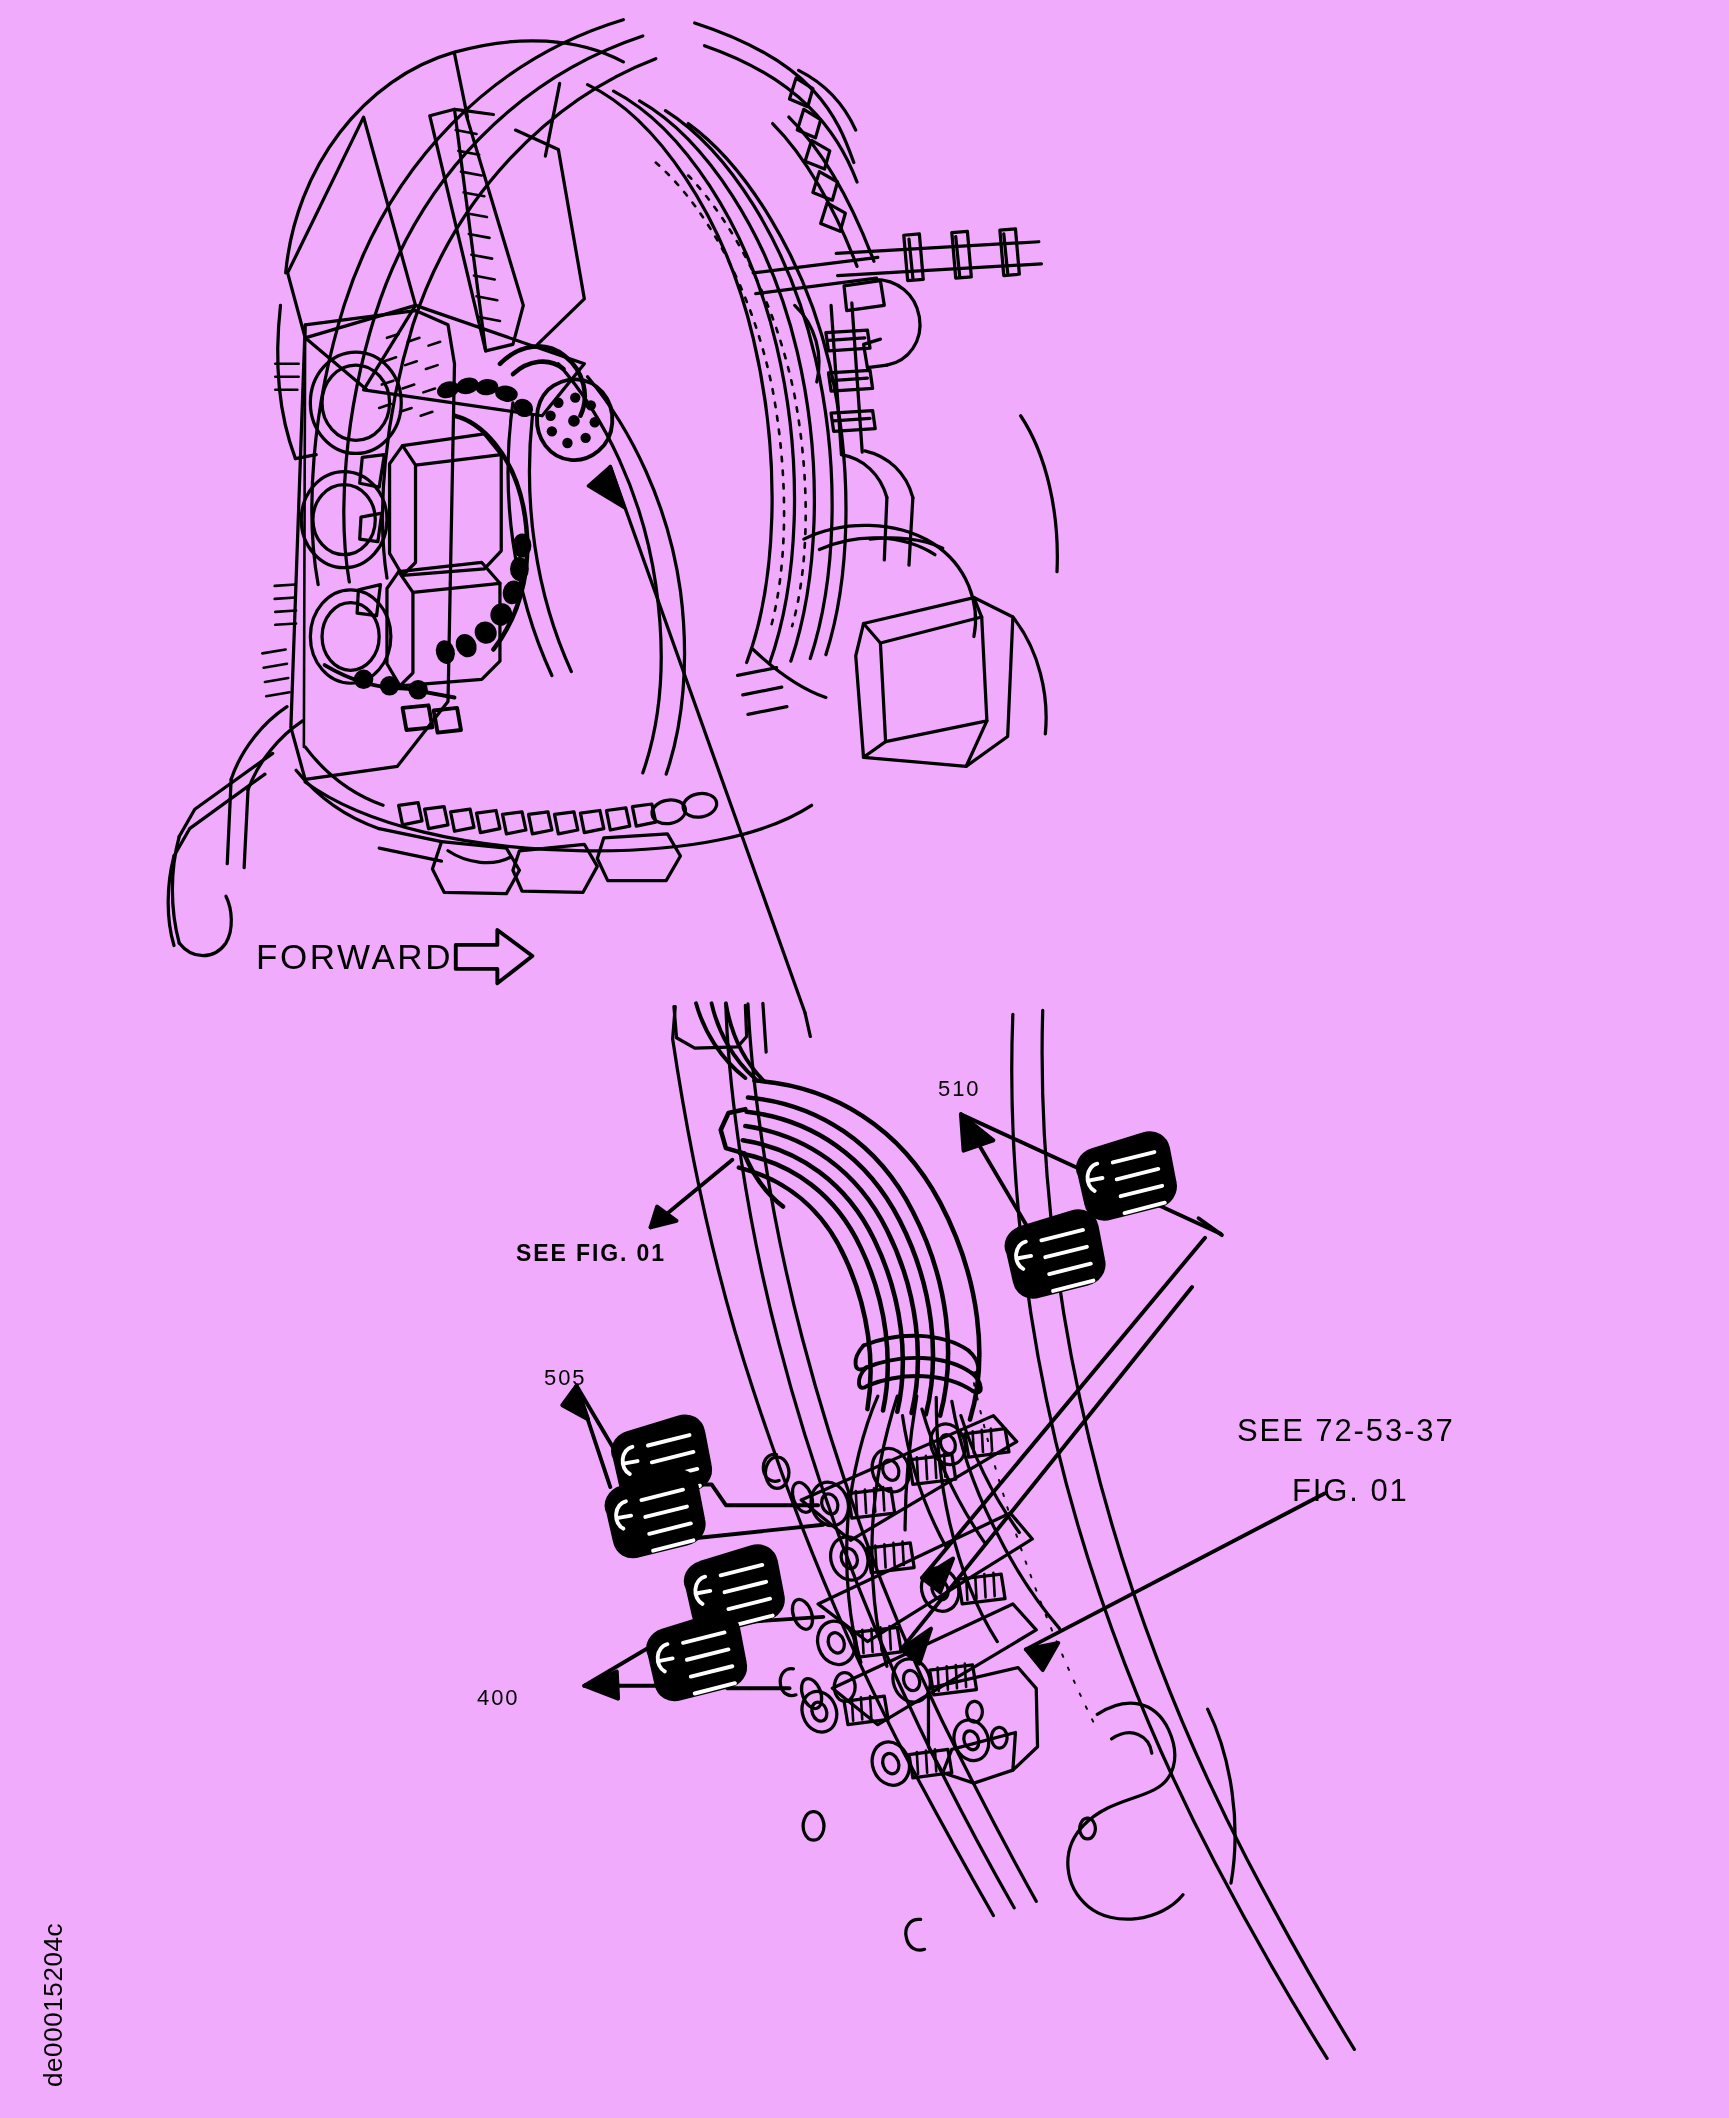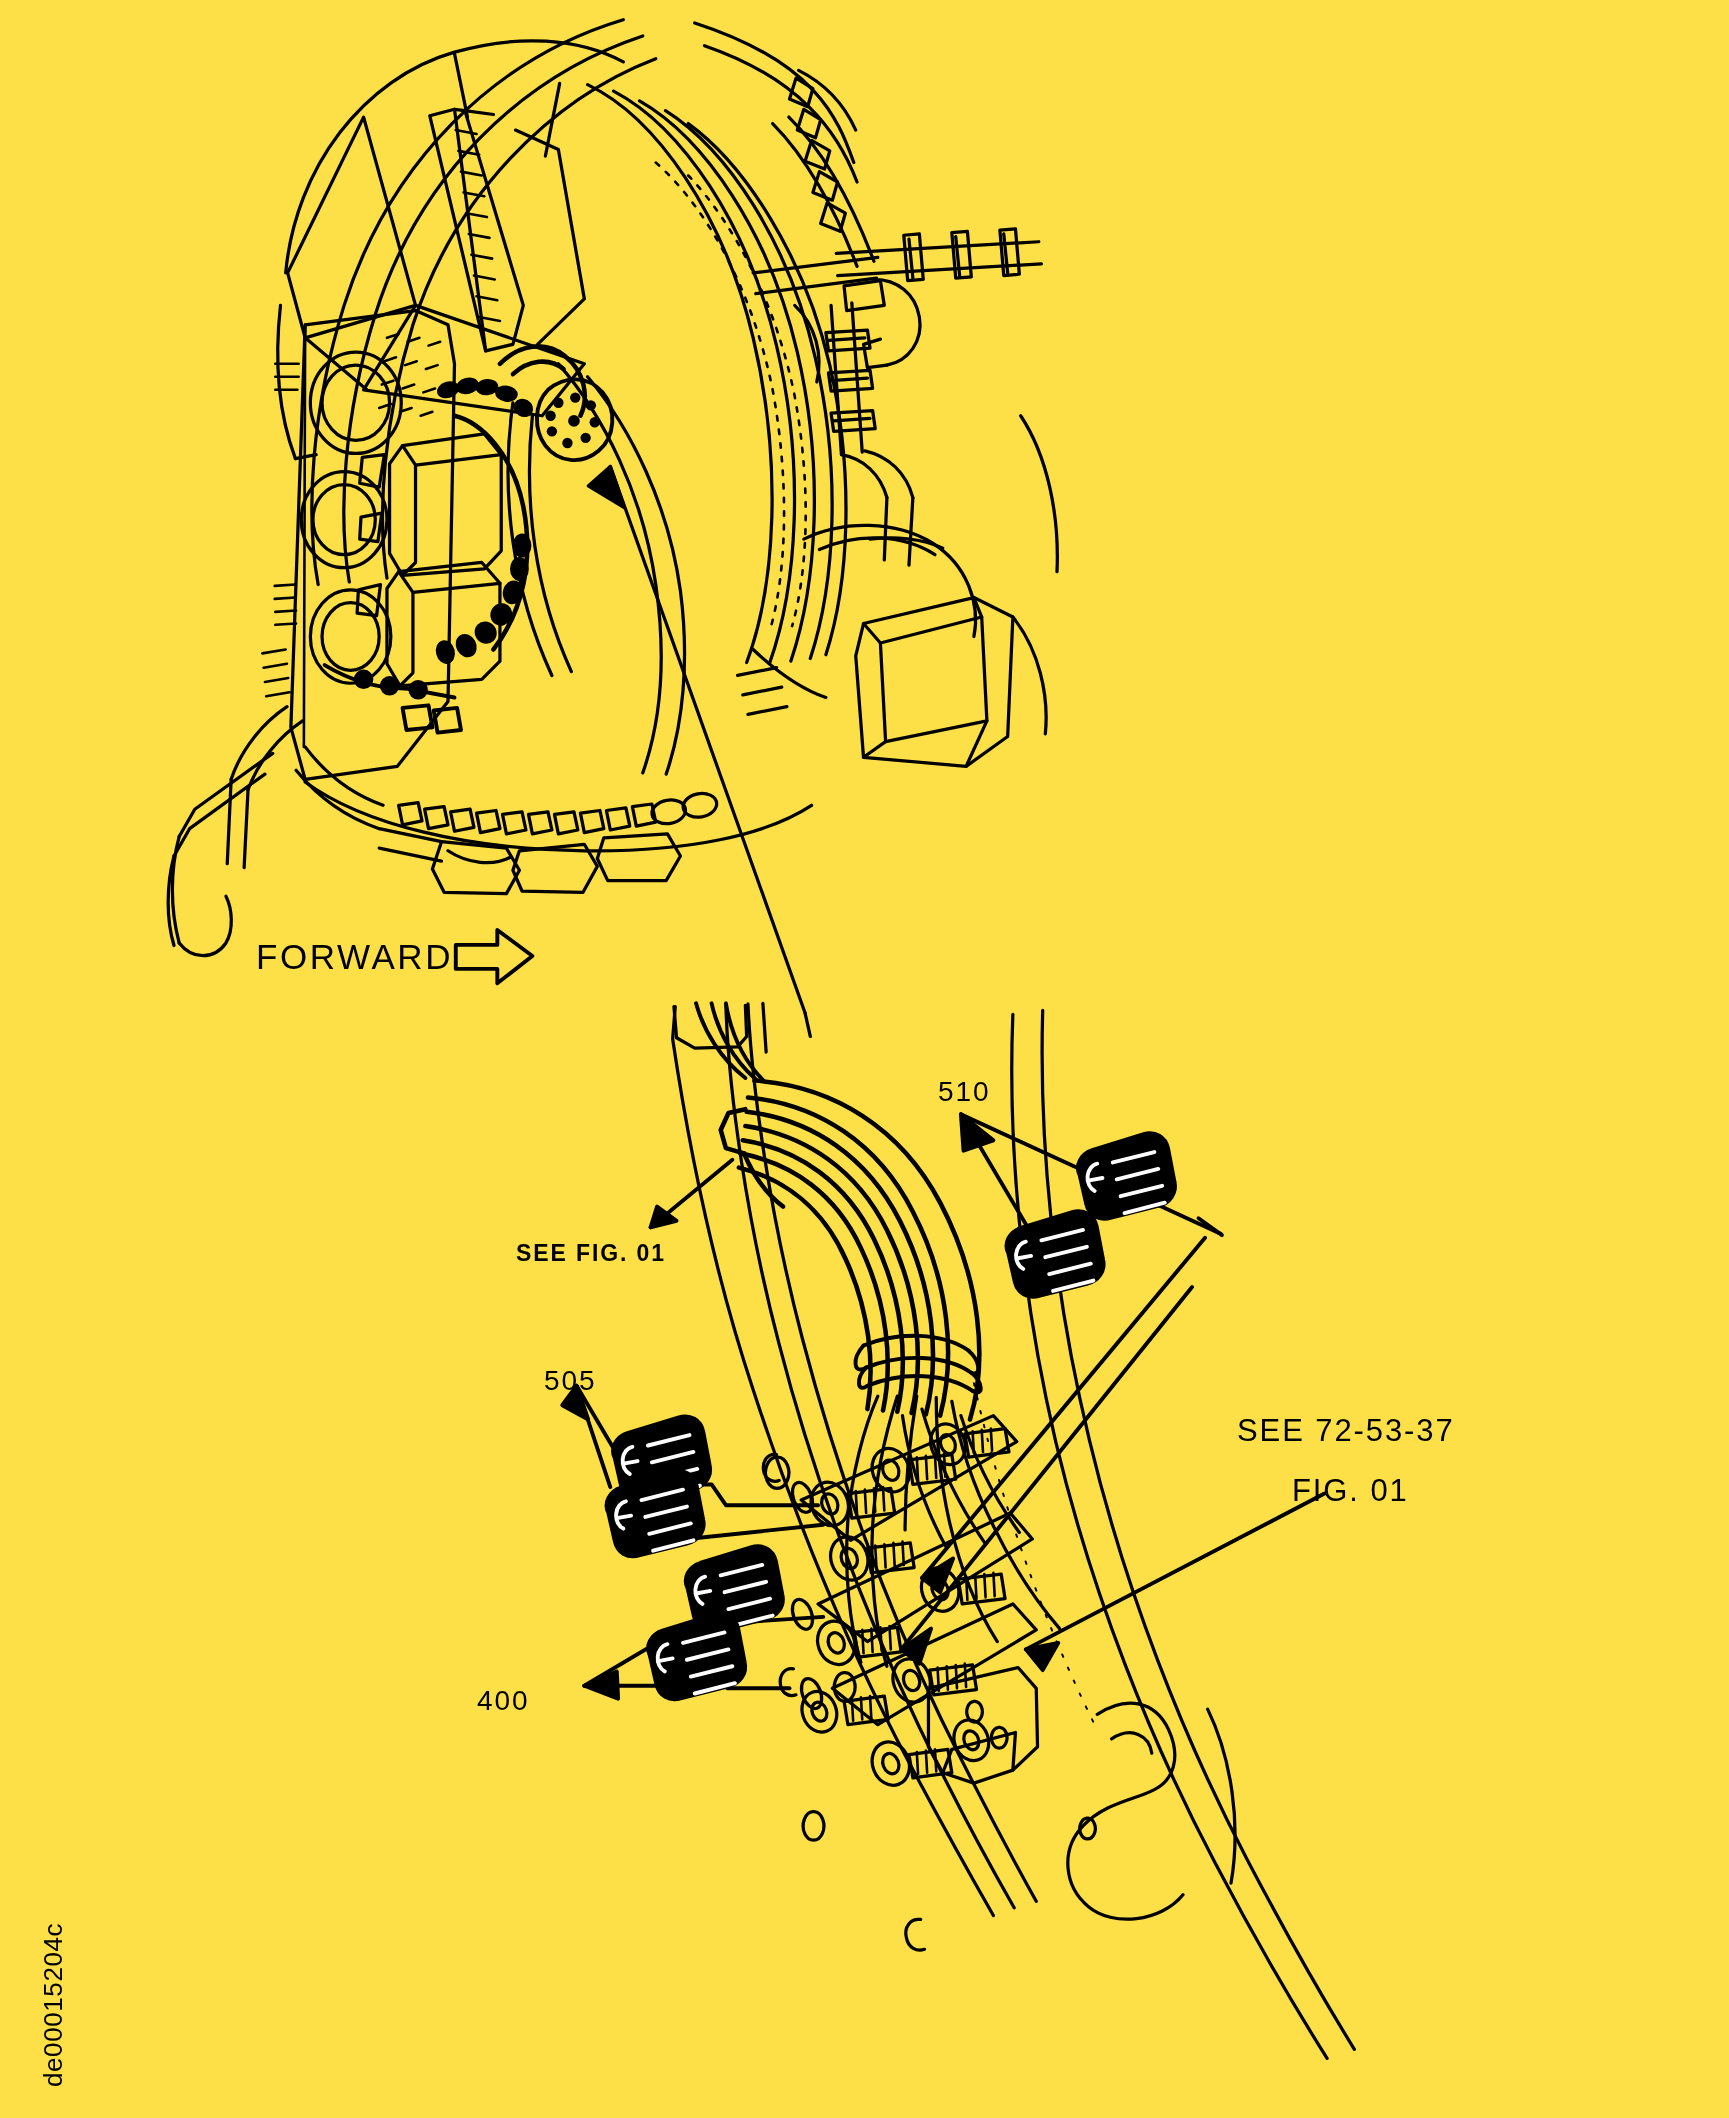--- a/index.html
+++ b/index.html
@@ -3,33 +3,33 @@
 <meta charset="utf-8">
 <style>
   html,body{margin:0;padding:0;background:#fff;}
   body{
     width:1729px;height:2119px;
     font-family:"Liberation Sans", sans-serif;
     color:#000;
     position:relative;
     overflow:hidden;
   }
-  #sheet{position:absolute;inset:0;background:#fde047;}
+  #sheet{position:absolute;inset:0;background:#f0abfc;}
   svg.layer{position:absolute;left:0;top:0;width:1729px;height:2119px;}
 
   .lbl{
     position:absolute;
     font-family:"Liberation Sans", sans-serif;
     font-weight:400;
     letter-spacing:1.3px;
     white-space:nowrap;
     color:#000;
   }
   .lbl-fwd{font-size:35px;letter-spacing:2.6px;}
-  .lbl-num{font-size:28px;letter-spacing:1.9px;}
+  .lbl-num{font-size:22px;letter-spacing:1.9px;}
   .lbl-see{font-size:23px;letter-spacing:1.9px;font-weight:bold;}
   .lbl-see2{font-size:31px;letter-spacing:1.9px;text-align:center;}
   .lbl-id{
     font-size:26px;letter-spacing:0.6px;
     transform-origin:0 0;
     transform:rotate(-90deg);
   }
 </style>
 </head>
 <body>

